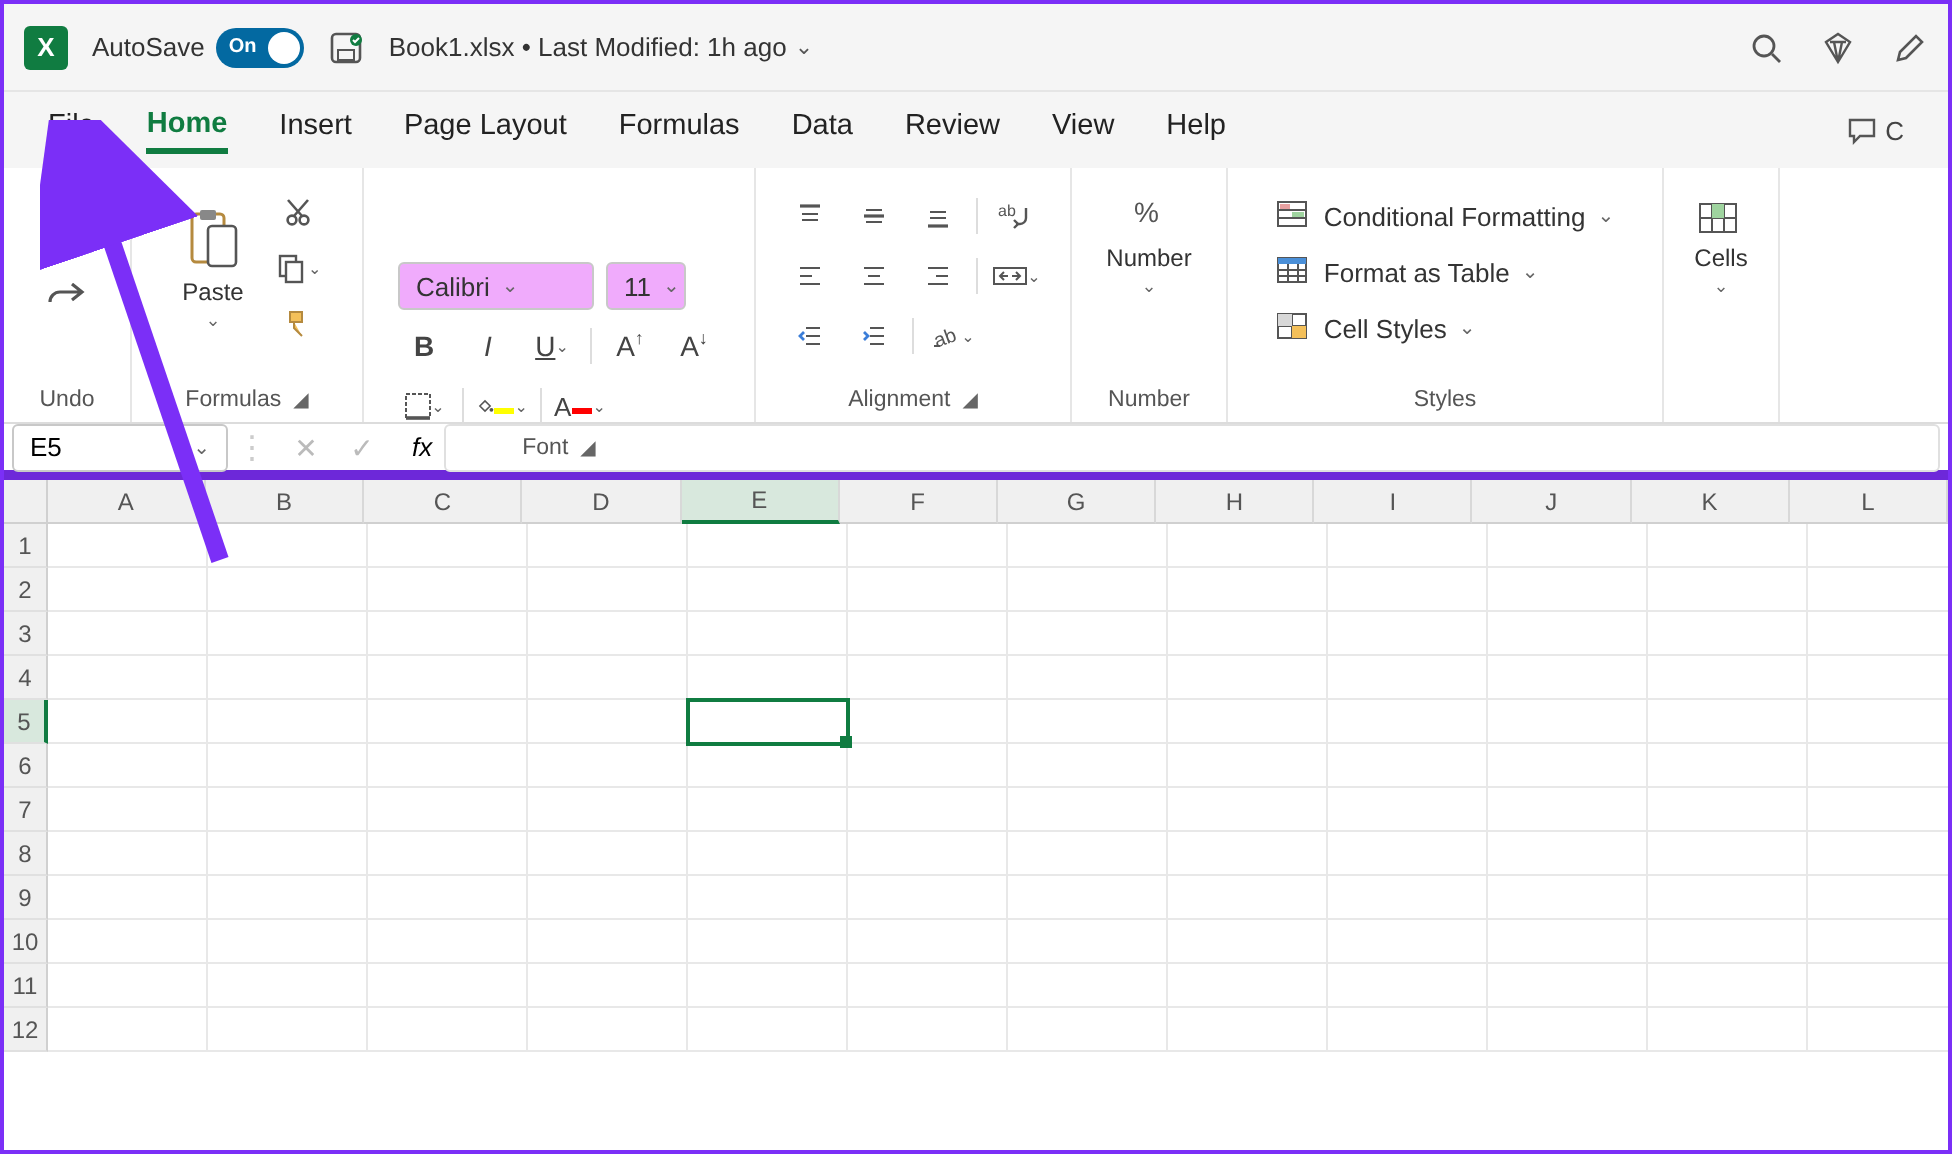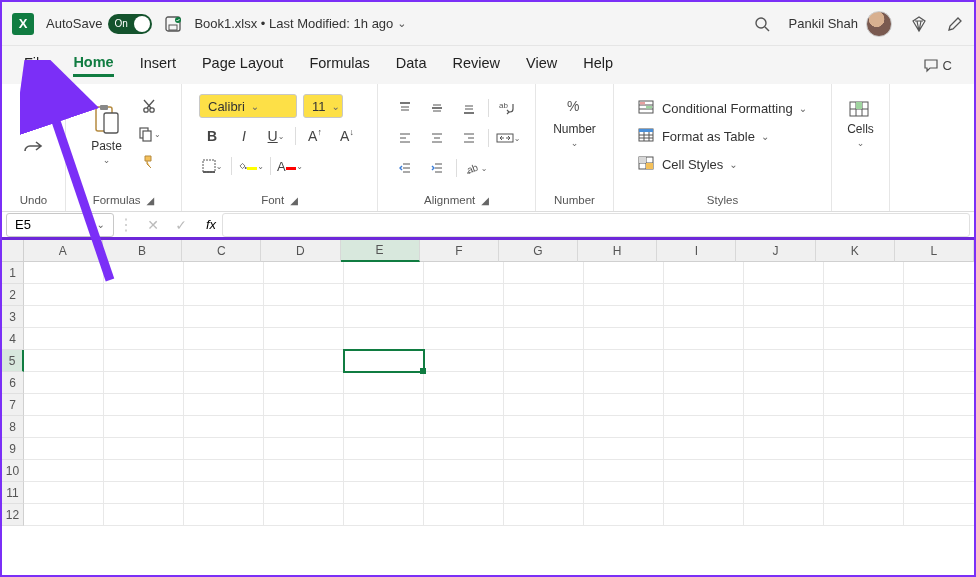--- a/index.html
+++ b/index.html
@@ -2,21 +2,21 @@
 <html><head>
 <meta charset="utf-8">
 <style>
   * { box-sizing: border-box; margin: 0; padding: 0; font-family: "Segoe UI", Arial, sans-serif; }
   body { width: 976px; height: 577px; background: #fff; border: 2px solid #7b2ff7; overflow: hidden; position: relative; }
 
   
   .titlebar { height: 44px; background: #f5f5f5; display: flex; align-items: center; padding: 0 10px; gap: 12px; border-bottom: 1px solid #e5e5e5; }
   .excel-logo { width: 22px; height: 22px; background: #107c41; color: #fff; display: flex; align-items: center; justify-content: center; font-size: 13px; font-weight: bold; border-radius: 3px; }
   .autosave { display: flex; align-items: center; gap: 6px; font-size: 13px; color: #333; }
-  .toggle { width: 44px; height: 20px; background: #14532d; border-radius: 10px; position: relative; display:flex; align-items:center; color:#fff; font-size:10px; padding-left:6px;}
+  .toggle { width: 44px; height: 20px; background: #0369a1; border-radius: 10px; position: relative; display:flex; align-items:center; color:#fff; font-size:10px; padding-left:6px;font-weight:bold;}
   .toggle::after { content:''; position:absolute; right:2px; top:2px; width:16px; height:16px; background:#fff; border-radius:50%; }
   .qat-save { width:18px; height:18px; display:flex; align-items:center; justify-content:center; }
   .title-text { font-size: 13px; color: #333; display:flex; align-items:center; gap:4px;}
   .title-text .chev { font-size:11px; color:#555;}
   .title-spacer { flex: 1; }
   .title-right { display: flex; align-items: center; gap: 18px; }
   .search-icon, .diamond-icon, .pen-icon { width:18px; height:18px; display:flex; align-items:center; justify-content:center; color:#444; font-size:15px;}
   .user { display:flex; align-items:center; gap:8px; font-size:13px; color:#333;}
   .avatar { width:26px; height:26px; border-radius:50%; background: radial-gradient(circle at 40% 30%, #d8b090 35%, #7a5a50 36%); border:1px solid #ccc;}
 
@@ -30,32 +30,32 @@
   
   .ribbon { height: 128px; display:flex; background:#fff; border-bottom:1px solid #dcdcdc; }
   .group { border-right: 1px solid #e6e6e6; display:flex; flex-direction:column; align-items:center; justify-content:space-between; padding: 6px 8px 2px; position:relative;}
   .group-row { display:flex; align-items:center; gap:8px; }
   .group-label { font-size: 11.5px; color:#555; padding: 3px 0; display:flex; align-items:center; gap:6px;}
   .launcher { font-size:10px; color:#666; }
   .big-btn { display:flex; flex-direction:column; align-items:center; gap:2px; font-size:12px; color:#333; padding:4px 6px; cursor:pointer;}
   .small-btn { width:26px; height:24px; display:flex; align-items:center; justify-content:center; cursor:pointer; color:#444; font-size:14px; border-radius:3px;}
   .vstack { display:flex; flex-direction:column; gap:4px; }
   .hstack { display:flex; align-items:center; gap:6px;}
-  .dropdown { display:flex; align-items:center; border:1px solid #c8c8c8; background:#fde047; height:24px; padding:0 4px 0 8px; font-size:13px; color:#333; border-radius:3px;}
+  .dropdown { display:flex; align-items:center; border:1px solid #c8c8c8; background:#f0abfc; height:24px; padding:0 4px 0 8px; font-size:13px; color:#333; border-radius:3px;margin-top:37px;}
   .dropdown .chev { font-size:10px; color:#666; margin-left:6px;}
   .font-name { width:98px; }
   .font-size { width:40px; }
   .styles-item { display:flex; align-items:center; gap:6px; font-size:13px; color:#333; cursor:pointer; padding:2px 4px;}
   .styles-item .chev{font-size:10px;color:#666;}
 
   
   svg { display:block; }
 
   
-  .formula-bar { height: 28px; display:flex; align-items:center; border-bottom:3px solid #6d28d9; background:#fff;}
+  .formula-bar { height: 28px; display:flex; align-items:center; border-bottom:5px solid #6d28d9; background:#fff;}
   .namebox { width:108px; height:24px; margin:0 4px; border:1px solid #c8c8c8; display:flex; align-items:center; padding:0 8px; font-size:13px; justify-content:space-between; border-radius:3px;}
   .fx-btns { display:flex; align-items:center; gap:2px; padding:0 6px; color:#999;}
   .fx-label { font-style:italic; font-size:13px; color:#000000; padding:0 6px;}
   .formula-input { flex:1; height:24px; border:1px solid #e0e0e0; border-radius:3px; margin-right:4px; padding:0 6px; font-size:13px;}
 
   
   .grid-area { flex:1; overflow:hidden; position:relative;}
   .col-headers { display:flex; height:22px; }
   .corner { width:22px; height:22px; background:#f0f0f0; border-right:1px solid #d0d0d0; border-bottom:1px solid #d0d0d0;}
   .ch { width:80px; height:22px; background:#f0f0f0; border-right:1px solid #d8d8d8; border-bottom:1px solid #d0d0d0; display:flex; align-items:center; justify-content:center; font-size:12px; color:#555;}
@@ -99,24 +99,20 @@
     <span class="chev">⌄</span>
   </div>
   <div class="title-spacer"></div>
   <div class="title-right">
     <span class="search-icon">
       <svg width="16" height="16" viewBox="0 0 16 16">
           <circle cx="7" cy="7" r="5" fill="none" stroke="#555" stroke-width="1.4"></circle>
           <line x1="11" y1="11" x2="15" y2="15" stroke="#555" stroke-width="1.4"></line>
         </svg>
     </span>
-    <div class="user">
-      <span>Pankil Shah</span>
-      <span class="avatar"></span>
-    </div>
     <span class="diamond-icon">
       <svg width="18" height="18" viewBox="0 0 18 18">
           <path d="M3 6 L9 2 L15 6 L9 16 Z M5 6 H13 M7 6 L9 16 M11 6 L9 16" fill="none" stroke="#555" stroke-width="1.2"></path>
         </svg>
     </span>
     <span class="pen-icon">
       <svg width="18" height="18" viewBox="0 0 18 18">
           <path d="M3 15 L4 11 L12 3 L15 6 L7 14 Z" fill="none" stroke="#555" stroke-width="1.3"></path>
         </svg>
     </span>

